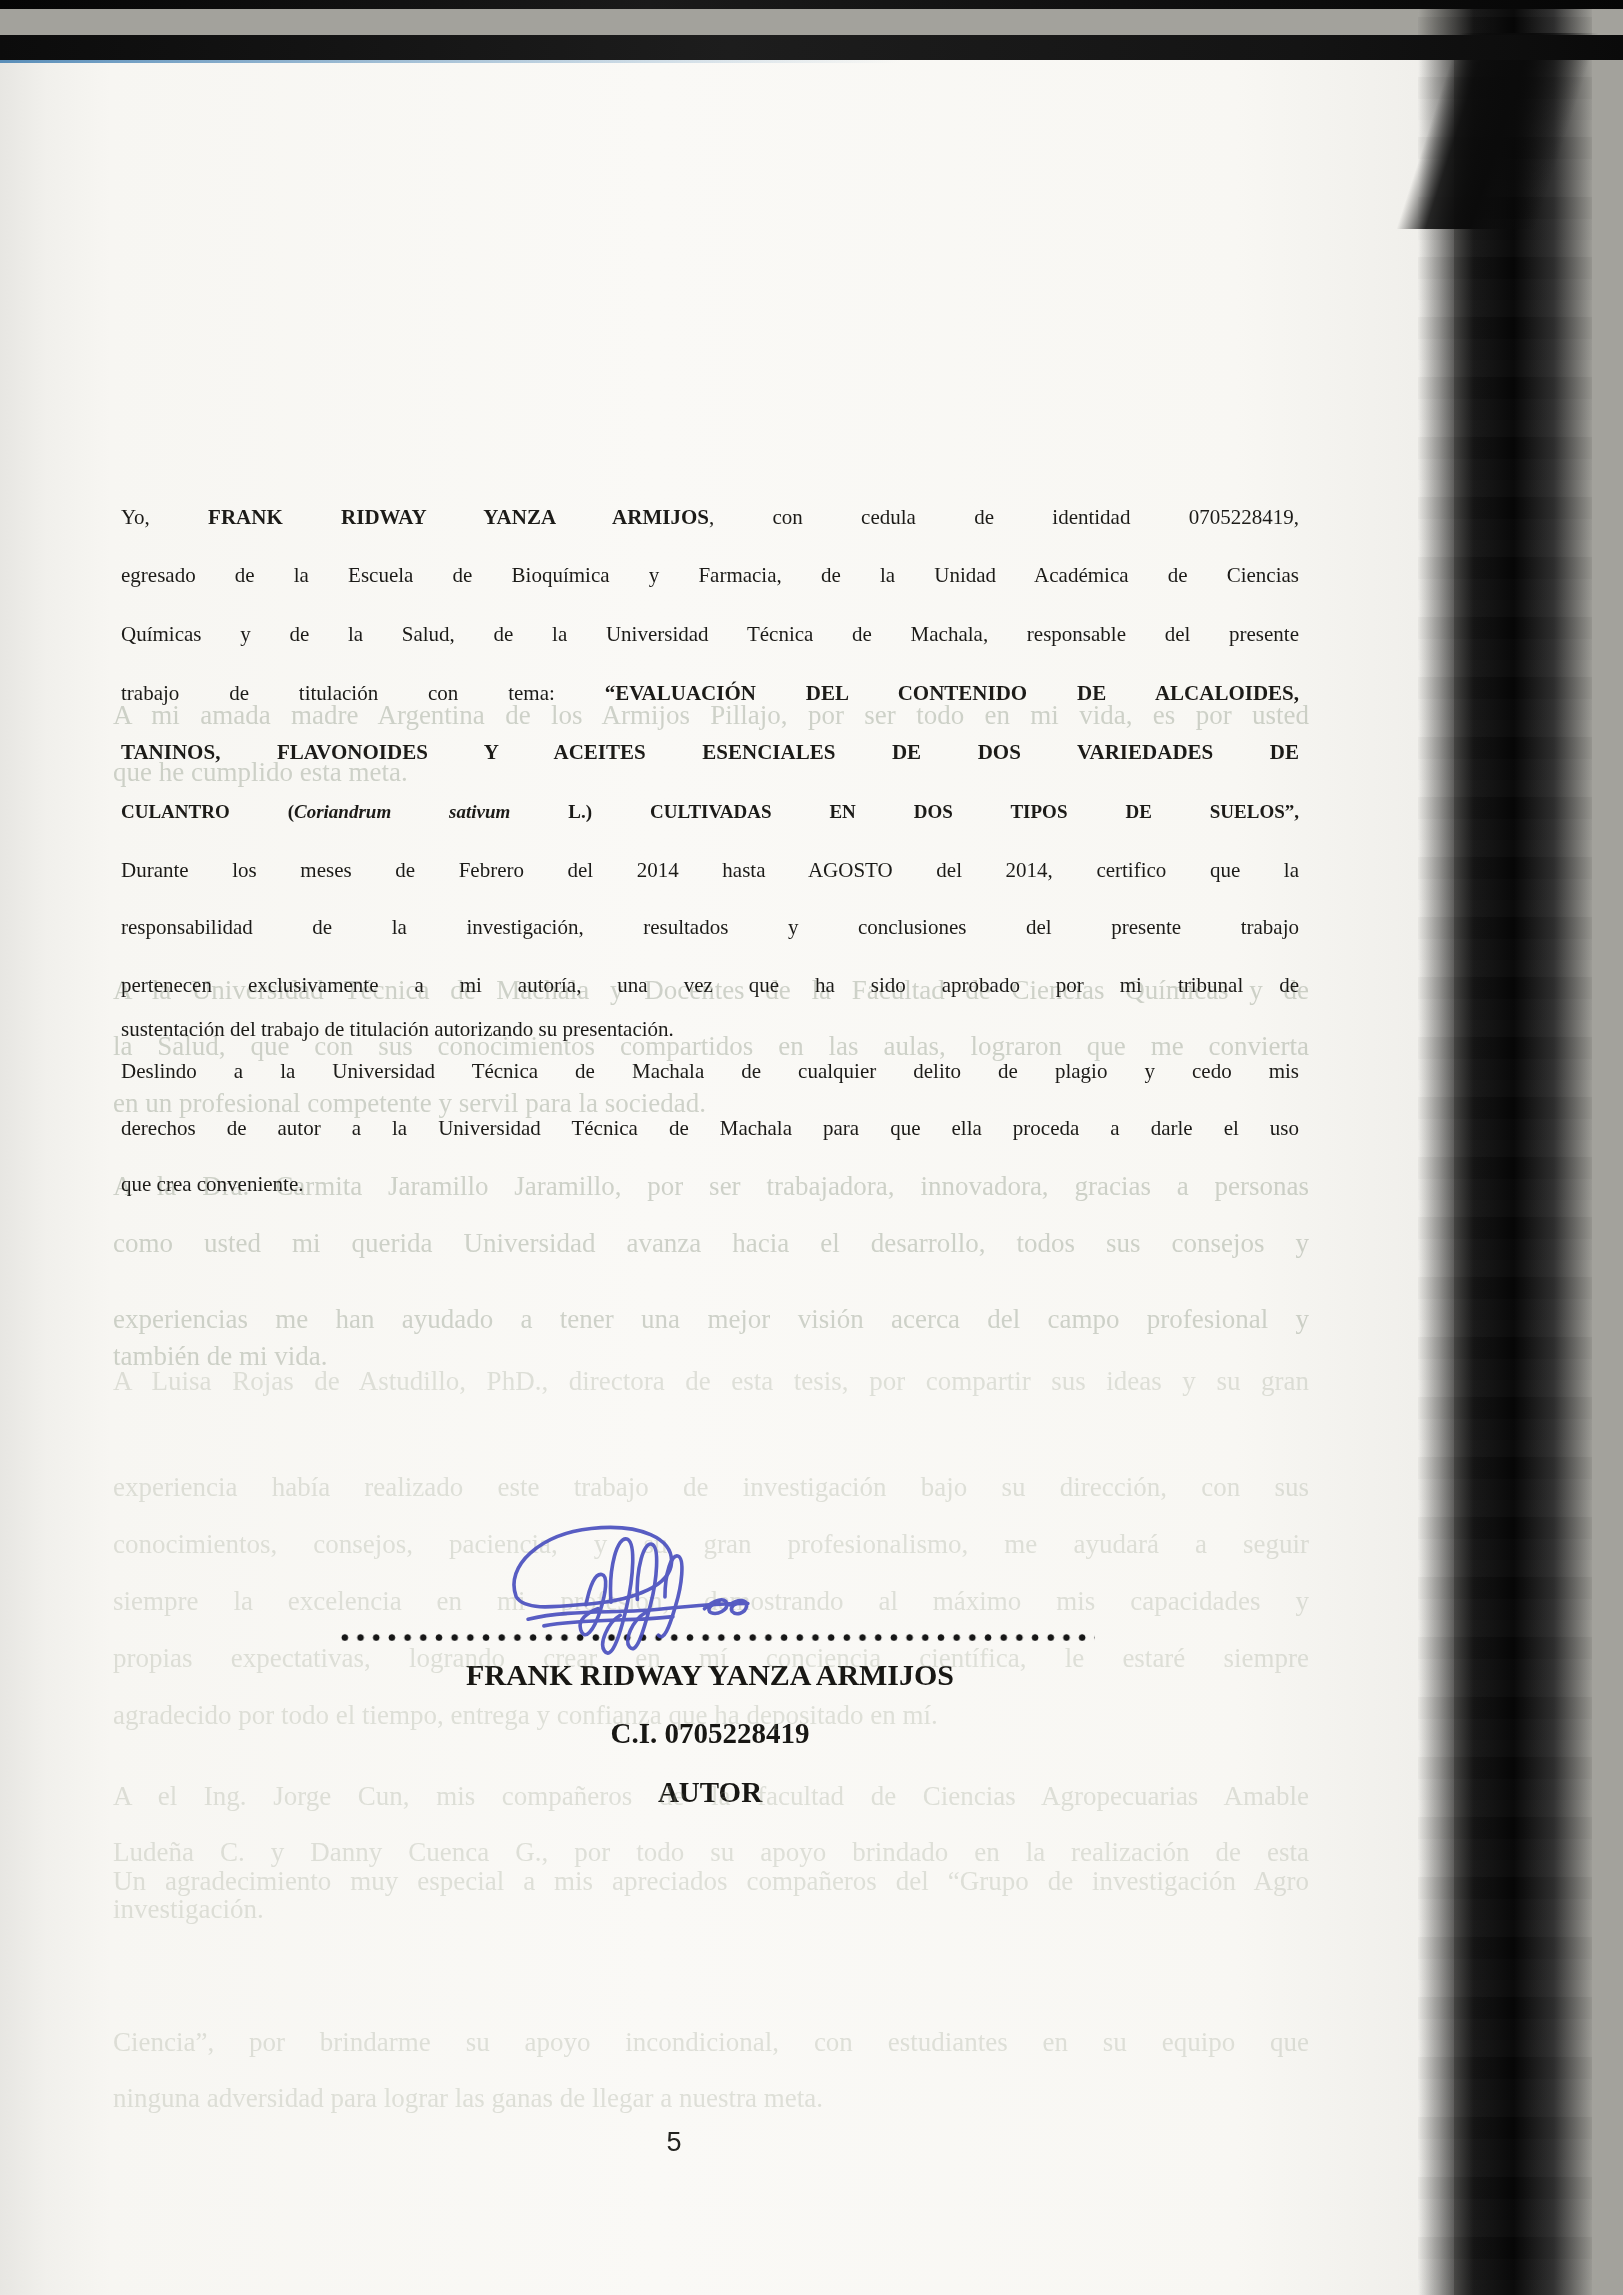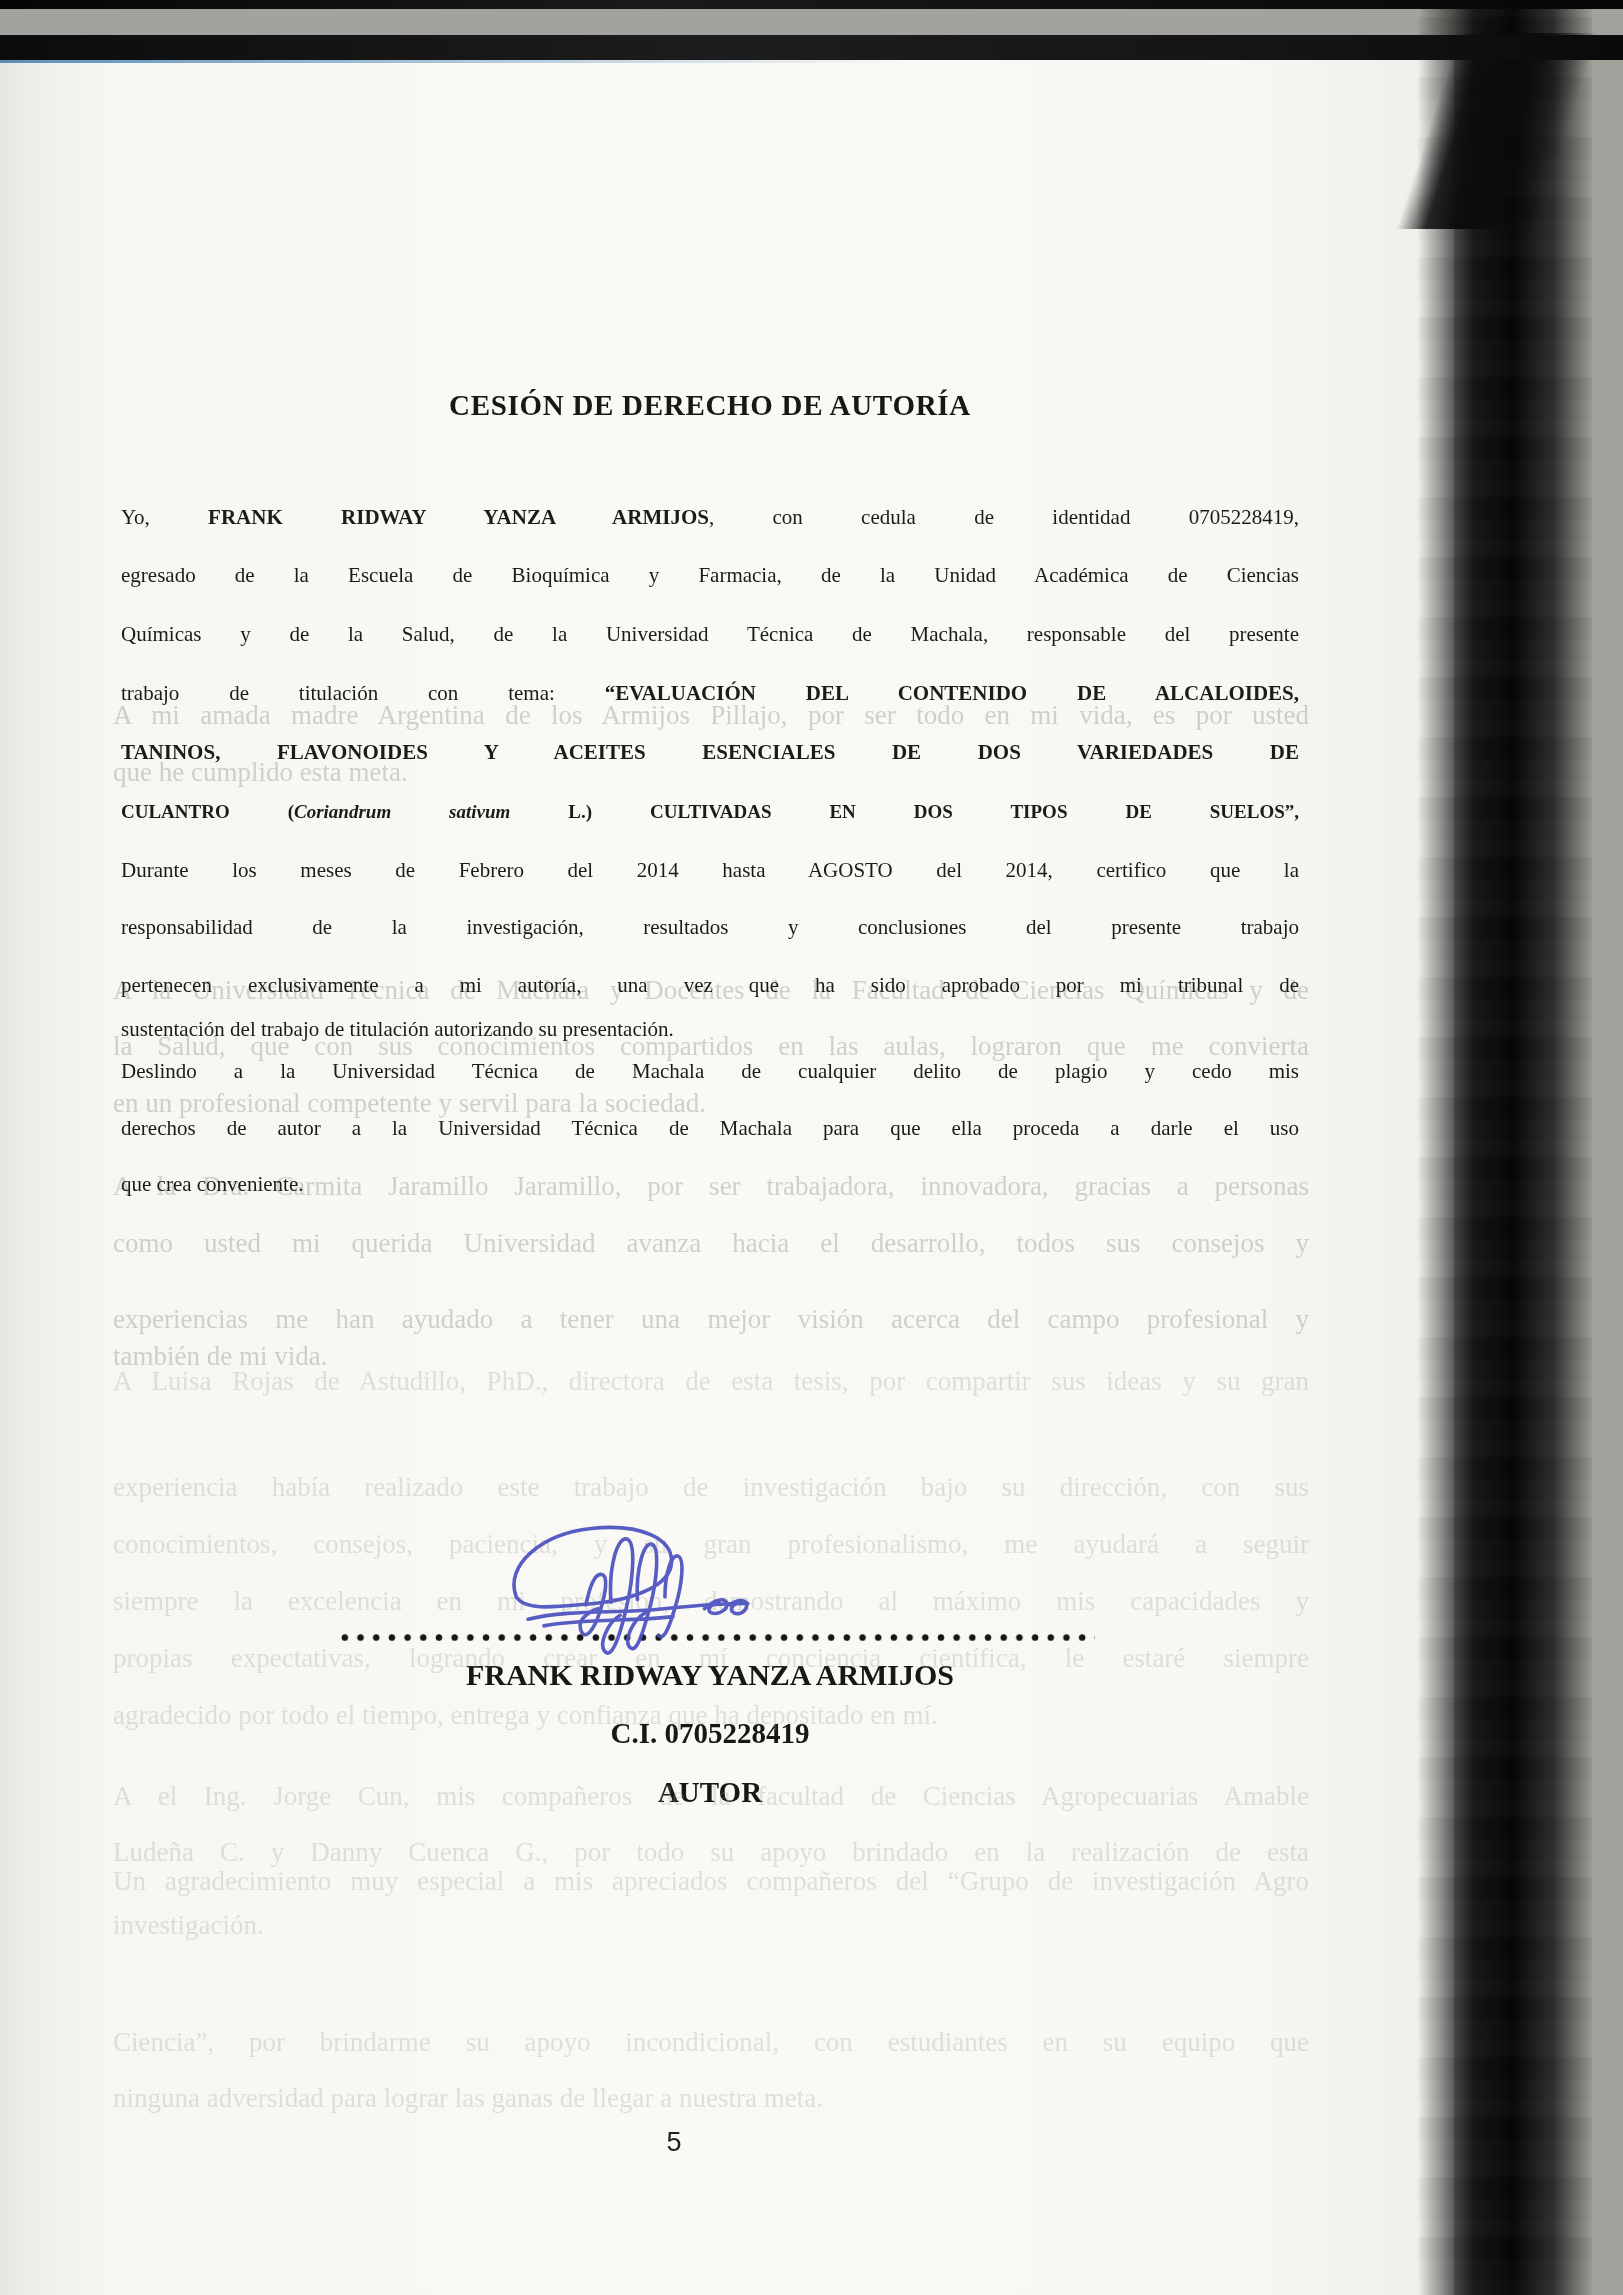--- a/index.html
+++ b/index.html
@@ -50,41 +50,40 @@
   .page-number{position:absolute;left:85px;width:1178px;top:2068px;text-align:center;
     font-family:"Liberation Sans", sans-serif;font-size:27px;color:#23231f;}
 </style>
 </head>
 <body>
 
 <div class="scan">
 
   <div class="page">
 
-    <h1 class="title" style="top:330px;">CESIÓN DE DERECHO DE AUTORÍA</h1>
 
     <div class="ghost-layer" id="ghost-layer">
         <div class="ghost j" style="top: 638px;">A mi amada madre Argentina de los Armijos Pillajo, por ser todo en mi vida, es por usted</div>
         <div class="ghost" style="top: 695px;">que he cumplido esta meta.</div>
         <div class="ghost j" style="top: 913px;">A la Universidad Técnica de Machala y Docentes de la Facultad de Ciencias Químicas y de</div>
         <div class="ghost j" style="top: 969px;">la Salud, que con sus conocimientos compartidos en las aulas, lograron que me convierta</div>
         <div class="ghost" style="top: 1026px;">en un profesional competente y servil para la sociedad.</div>
         <div class="ghost j" style="top: 1109px;">A la Dra. Carmita Jaramillo Jaramillo, por ser trabajadora, innovadora, gracias a personas</div>
         <div class="ghost j" style="top: 1166px;">como usted mi querida Universidad avanza hacia el desarrollo, todos sus consejos y</div>
         <div class="ghost j" style="top: 1222px; margin-top: 20px;">experiencias me han ayudado a tener una mejor visión acerca del campo profesional y</div>
         <div class="ghost" style="top: 1279px;">también de mi vida.</div>
         <div class="ghost j dim" style="top: 1304px;">A Luisa Rojas de Astudillo, PhD., directora de esta tesis, por compartir sus ideas y su gran</div>
         <div class="ghost j dim" style="top: 1410px;">experiencia había realizado este trabajo de investigación bajo su dirección, con sus</div>
         <div class="ghost j dim" style="top: 1467px;">conocimientos, consejos, paciencia, y su gran profesionalismo, me ayudará a seguir</div>
         <div class="ghost j dim" style="top: 1524px;">siempre la excelencia en mi profesión, demostrando al máximo mis capacidades y</div>
         <div class="ghost j dim" style="top: 1581px;">propias expectativas, logrando crear en mí conciencia científica, le estaré siempre</div>
         <div class="ghost dim" style="top: 1638px;">agradecido por todo el tiempo, entrega y confianza que ha depositado en mí.</div>
         <div class="ghost j dim" style="top: 1719px;">A el Ing. Jorge Cun, mis compañeros de la facultad de Ciencias Agropecuarias Amable</div>
         <div class="ghost j dim" style="top: 1775px;">Ludeña C. y Danny Cuenca G., por todo su apoyo brindado en la realización de esta</div>
-        <div class="ghost dim" style="top: 1832px; margin-top: 16px;">investigación.</div>
+        <div class="ghost dim" style="top: 1832px;">investigación.</div>
         <div class="ghost j dim" style="top: 1804px;">Un agradecimiento muy especial a mis apreciados compañeros del “Grupo de investigación Agro</div>
         <div class="ghost j dim" style="top: 1965px;">Ciencia”, por brindarme su apoyo incondicional, con estudiantes en su equipo que</div>
         <div class="ghost dim" style="top: 2021px;">ninguna adversidad para lograr las ganas de llegar a nuestra meta.</div>
       </div>
 
     <div class="body-layer" id="body-layer">
         <div class="line j" style="top: 440px;"><span>Yo, </span><span style="font-weight: bold;">FRANK RIDWAY YANZA ARMIJOS</span><span>, con cedula de identidad 0705228419,</span></div>
         <div class="line j" style="top: 498px;"><span>egresado de la Escuela de Bioquímica y Farmacia, de la Unidad Académica de Ciencias</span></div>
         <div class="line j" style="top: 557px;"><span>Químicas y de la Salud, de la Universidad Técnica de Machala, responsable del presente</span></div>
         <div class="line j" style="top: 616px;"><span>trabajo de titulación con tema: </span><span style="font-weight: bold;">“EVALUACIÓN DEL CONTENIDO DE ALCALOIDES,</span></div>

